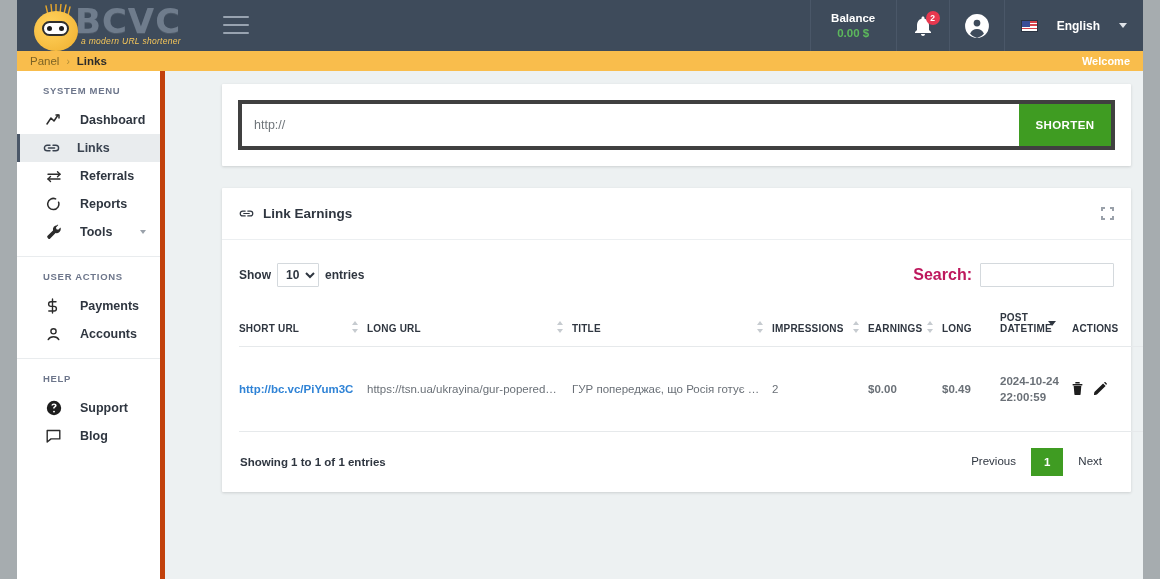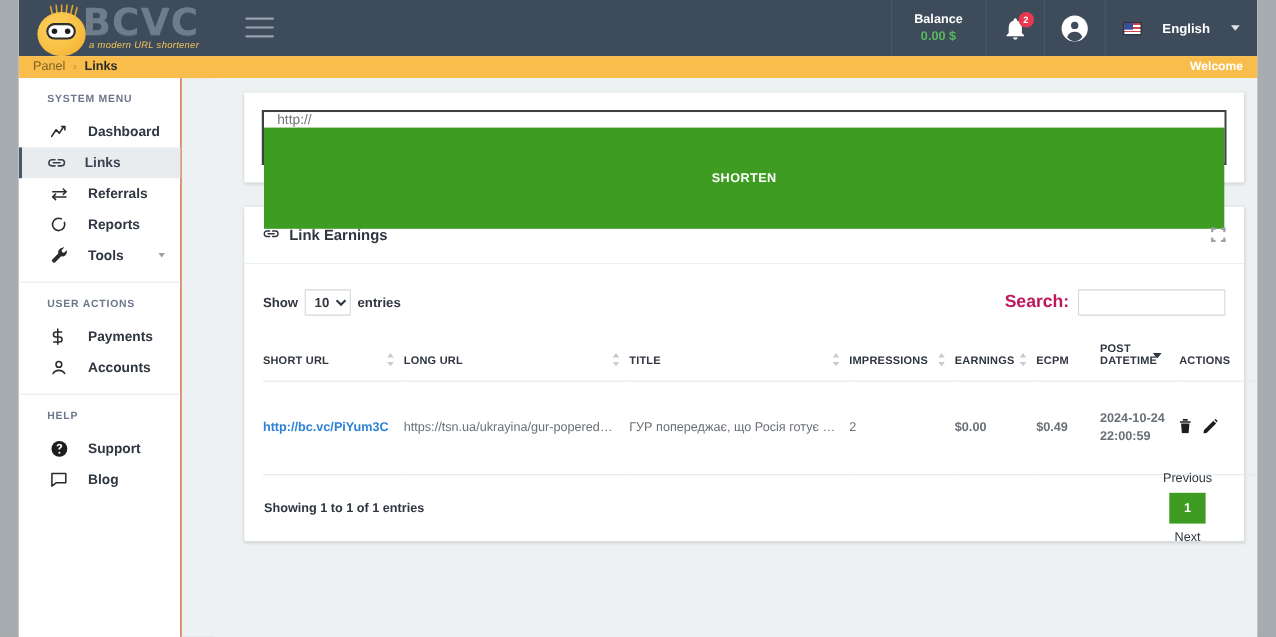--- a/index.html
+++ b/index.html
@@ -220,21 +220,21 @@
     color: #ffffff;
   }
 
   
   .sidebar {
     position: absolute;
     left: 0; top: 71px;
     width: 148px;
     height: 508px;
     background: #ffffff;
-    border-right: 1px solid #c2410c;
+    border-right: 5px solid #c2410c;
   }
   .side-section {
     padding: 14px 0 10px 0;
     border-bottom: 1px solid #e9ecee;
   }
   .side-section:last-child { border-bottom: none; }
   .side-heading {
     font-size: 9.5px;
     font-weight: bold;
     letter-spacing: 0.7px;
@@ -296,22 +296,21 @@
   }
 
   
   .shorten-card {
     padding: 16px;
     margin-bottom: 22px;
   }
   .shorten-row {
     display: flex;
     height: 50px;
-    border: 2px solid #404040;
-    flex-direction: column;
+    border: 4px solid #404040;
   }
   .shorten-input {
     flex: 1 1 auto;
     border: none;
     outline: none;
     padding: 0 12px;
     font-size: 12.5px;
     color: #333;
     font-family: "Liberation Sans", sans-serif;
     background: #fff;
@@ -502,22 +501,21 @@
     padding: 0 1px;
   }
   .entries-info {
     font-size: 11.5px;
     font-weight: bold;
     color: #2f3640;
   }
   .pagination {
     margin-left: auto;
     display: flex;
-    align-items: center;
-    flex-direction: column;
+    align-items: flex-start;
   }
   .page-btn {
     font-size: 11.5px;
     color: #2f3640;
     padding: 7px 11px;
     cursor: pointer;
     background: transparent;
     border: none;
     font-family: "Liberation Sans", sans-serif;
   }
@@ -783,21 +781,21 @@
                     </span>
                 </th>
                 <th class="c-earn">
                   <span>EARNINGS</span>
                   <span class="sort-arrows">
                       <b></b>
                       <i></i>
                     </span>
                 </th>
                 <th class="c-ecpm">
-                  <span>ECPM</span>
+                  <span>LONG</span>
                 </th>
                 <th class="c-date">
                   <span>POST DATETIME</span>
                   <span class="sort-desc-only"></span>
                 </th>
                 <th class="c-act">
                   <span>ACTIONS</span>
                 </th>
               </tr>
             </thead>

